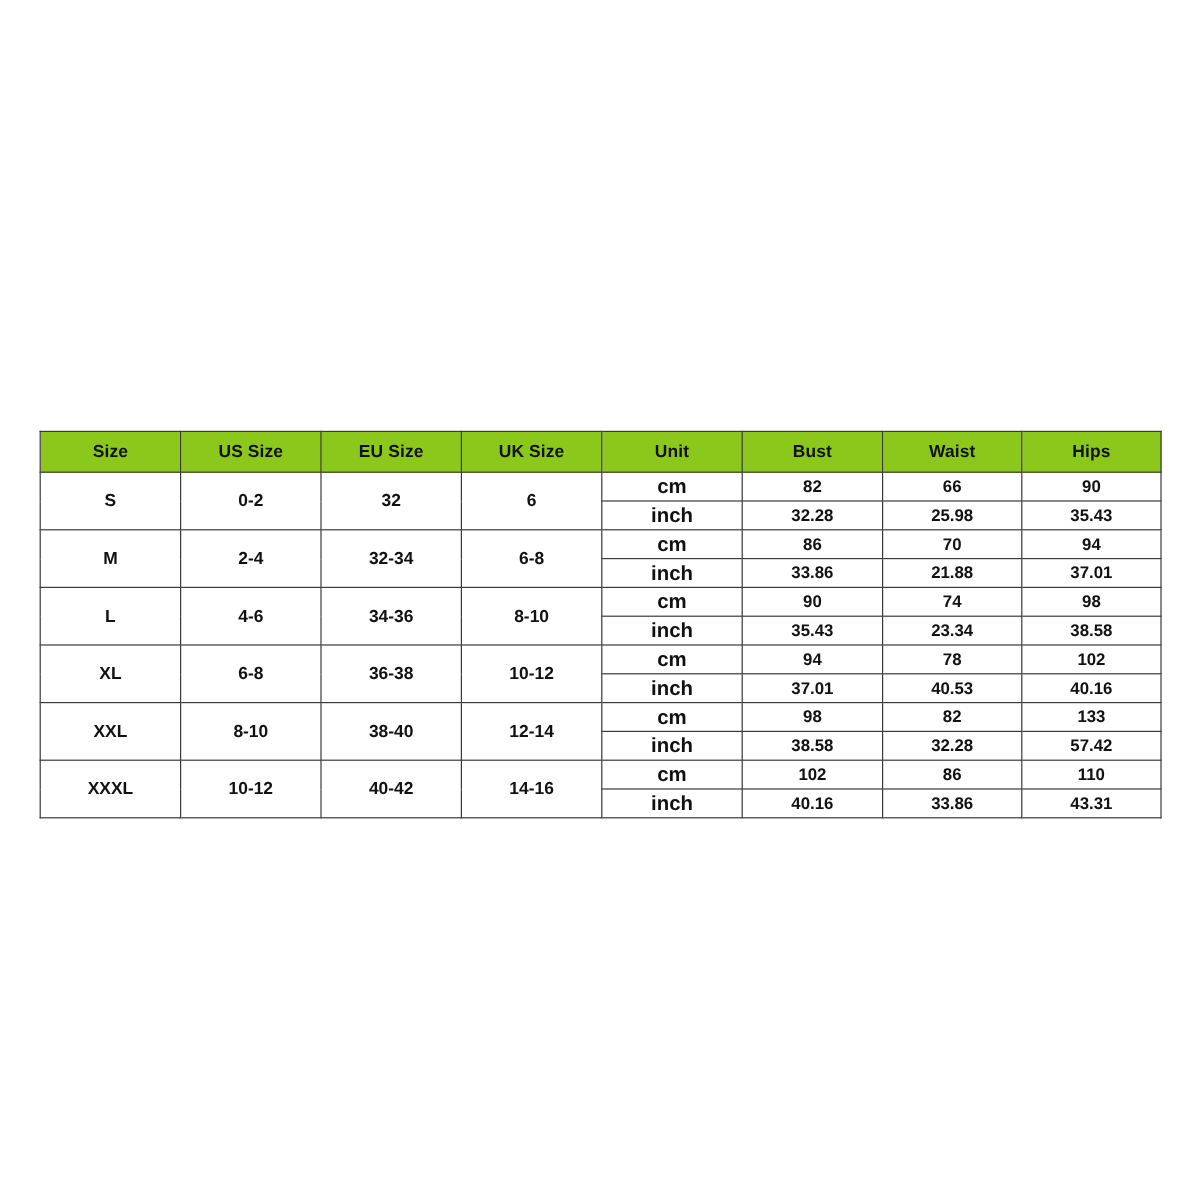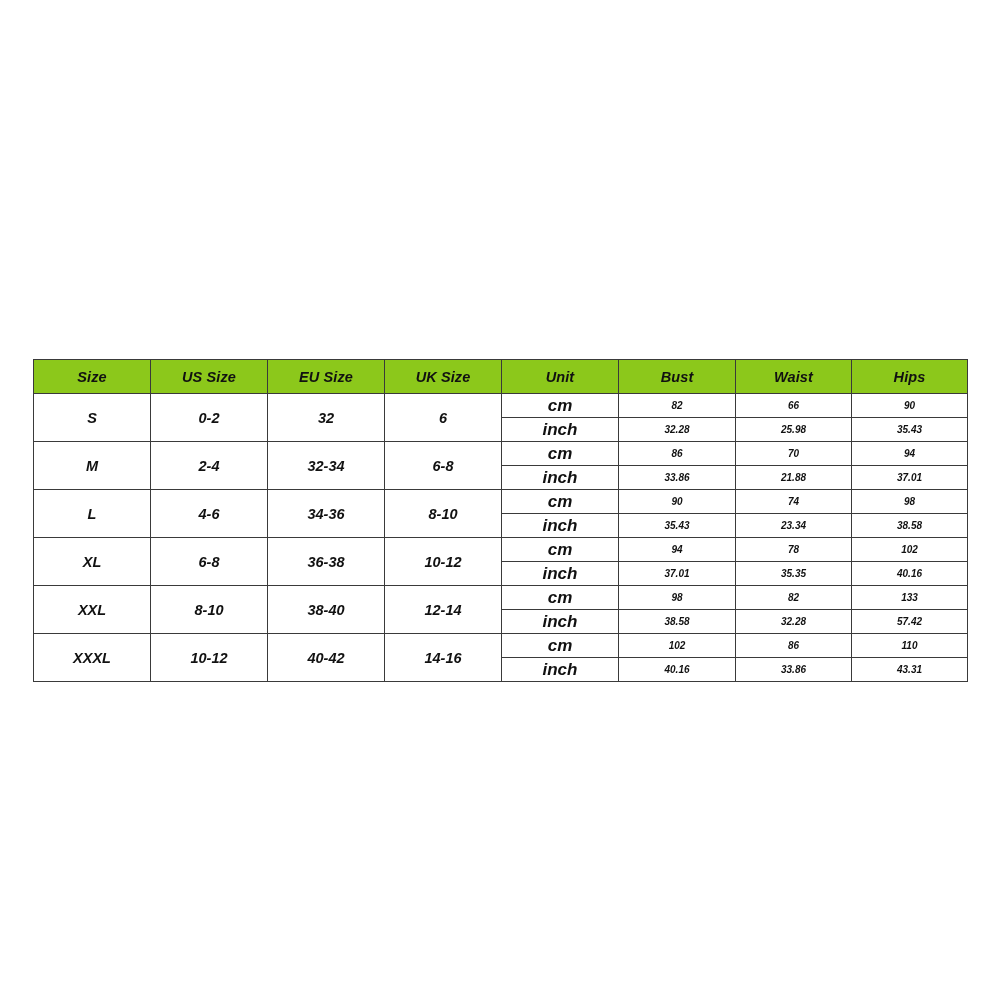--- a/index.html
+++ b/index.html
@@ -20,21 +20,20 @@
     left: 33px;
     top: 359px;
     width: 934px;
   }
 
   table.size-chart {
     width: 934px;
     border-collapse: collapse;
     table-layout: fixed;
     border: 1.5px solid #3a3a3a;
-    font-style: italic;
   }
 
   table.size-chart col.c-size   { width: 117px; }
   table.size-chart col.c-us     { width: 117px; }
   table.size-chart col.c-eu     { width: 117px; }
   table.size-chart col.c-uk     { width: 117px; }
   table.size-chart col.c-unit   { width: 117px; }
   table.size-chart col.c-bust   { width: 117px; }
   table.size-chart col.c-waist  { width: 116px; }
   table.size-chart col.c-hips   { width: 116px; }
@@ -59,21 +58,21 @@
   
   table.size-chart td.sz {
     height: 46px;
     font-size: 14.5px;
     background: #ffffff;
   }
 
   
   table.size-chart td.ms {
     height: 23px;
-    font-size: 10px;
+    font-size: 14px;
     background: #ffffff;
     line-height: 23px;
   }
 
   table.size-chart td.unit {
     font-size: 17px;
   }
 </style>
 </head>
 <body>
@@ -157,21 +156,21 @@
           <td class="sz" rowspan="2">36-38</td>
           <td class="sz" rowspan="2">10-12</td>
           <td class="ms unit">cm</td>
           <td class="ms">94</td>
           <td class="ms">78</td>
           <td class="ms">102</td>
         </tr>
         <tr>
           <td class="ms unit">inch</td>
           <td class="ms">37.01</td>
-          <td class="ms">35.35</td>
+          <td class="ms">40.53</td>
           <td class="ms">40.16</td>
         </tr>
         <tr>
           <td class="sz" rowspan="2">XXL</td>
           <td class="sz" rowspan="2">8-10</td>
           <td class="sz" rowspan="2">38-40</td>
           <td class="sz" rowspan="2">12-14</td>
           <td class="ms unit">cm</td>
           <td class="ms">98</td>
           <td class="ms">82</td>

